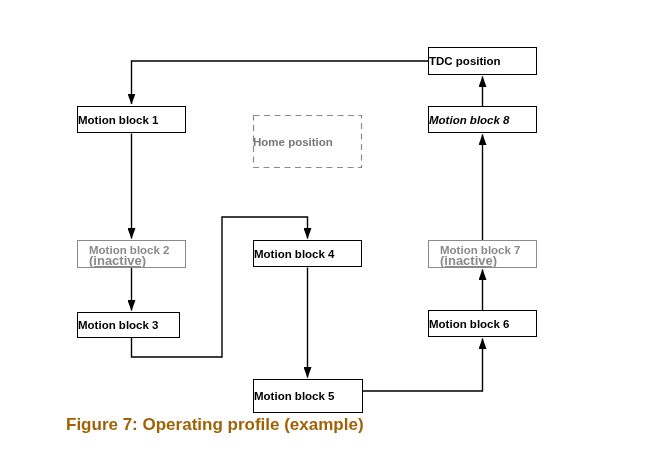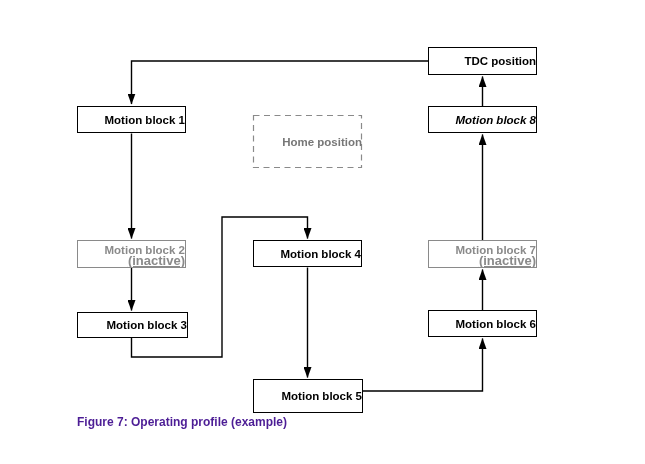--- a/index.html
+++ b/index.html
@@ -14,21 +14,21 @@
   .wires {
     position: absolute;
     left: 0; top: 0;
     width: 645px; height: 464px;
   }
   .node {
     position: absolute;
     box-sizing: border-box;
     display: flex;
     flex-direction: column;
-    align-items: flex-end;
+    align-items: flex-start;
     justify-content: center;
     text-align: center;
     background: #ffffff;
     font-weight: bold;
     font-size: 11.5px;
     line-height: 12px;
     white-space: nowrap;
   }
   .node.active {
     border: 1.6px solid #000000;
@@ -49,30 +49,30 @@
     line-height: 9px;
     text-decoration: underline;
   }
   #tdc  { left: 428px; top: 47px;  width: 109px; height: 28px; }
   #mb1  { left: 77px;  top: 106px; width: 109px; height: 27px; }
   #home { left: 253px; top: 115px; width: 109px; height: 53px; }
   #mb8  { left: 428px; top: 106px; width: 109px; height: 27px; font-style: italic; }
   #mb2  { left: 77px;  top: 240px; width: 109px; height: 28px; }
   #mb4  { left: 253px; top: 240px; width: 109px; height: 27px; }
   #mb7  { left: 428px; top: 240px; width: 109px; height: 28px; }
-  #mb3  { left: 77px;  top: 312px; width: 111px; height: 26px; }
+  #mb3  { left: 77px;  top: 312px; width: 103px; height: 26px; }
   #mb6  { left: 428px; top: 310px; width: 109px; height: 27px; }
   #mb5  { left: 253px; top: 379px; width: 110px; height: 34px; }
   .caption {
     position: absolute;
-    left: 77px;
+    left: 66px;
     top: 415px;
     font-weight: bold;
-    font-size: 12px;
-    color: #4c1d95;
+    font-size: 17px;
+    color: #a16207;
     white-space: nowrap;
   }
 </style>
 </head>
 <body>
 
 <div class="stage">
 
   <svg class="wires" viewBox="0 0 645 464" xmlns="http://www.w3.org/2000/svg">
     <defs>

